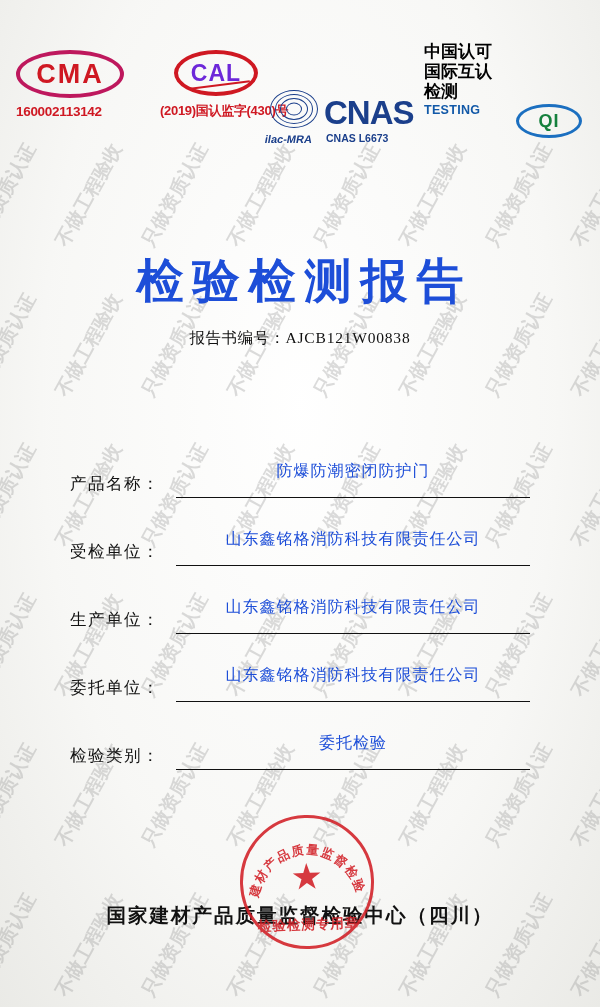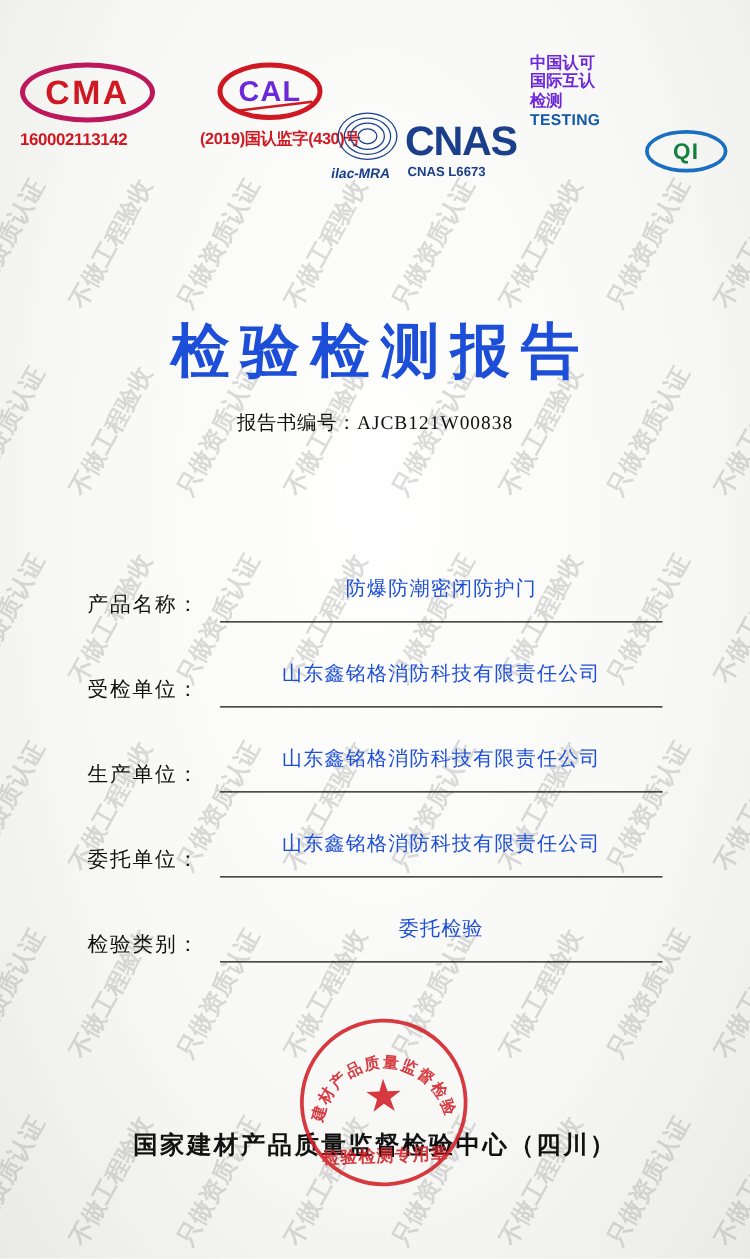--- a/index.html
+++ b/index.html
@@ -214,23 +214,23 @@
   .logo-cnca {
     position: absolute;
     left: 424px;
     top: 0px;
     width: 78px;
     color: #1259a8;
     font-family: "Liberation Sans", sans-serif;
     line-height: 1.18;
   }
   .cnca-cn {
-    font-size: 13px;
-    font-weight: 700;
-    color: #6d28d9;
+    font-size: 17px;
+    font-weight: 700;
+    color: #000000;
   }
   .cnca-en {
     font-size: 12.5px;
     font-weight: 700;
     letter-spacing: 0.3px;
     margin-top: 1px;
   }
 
   
   .logo-qi {

